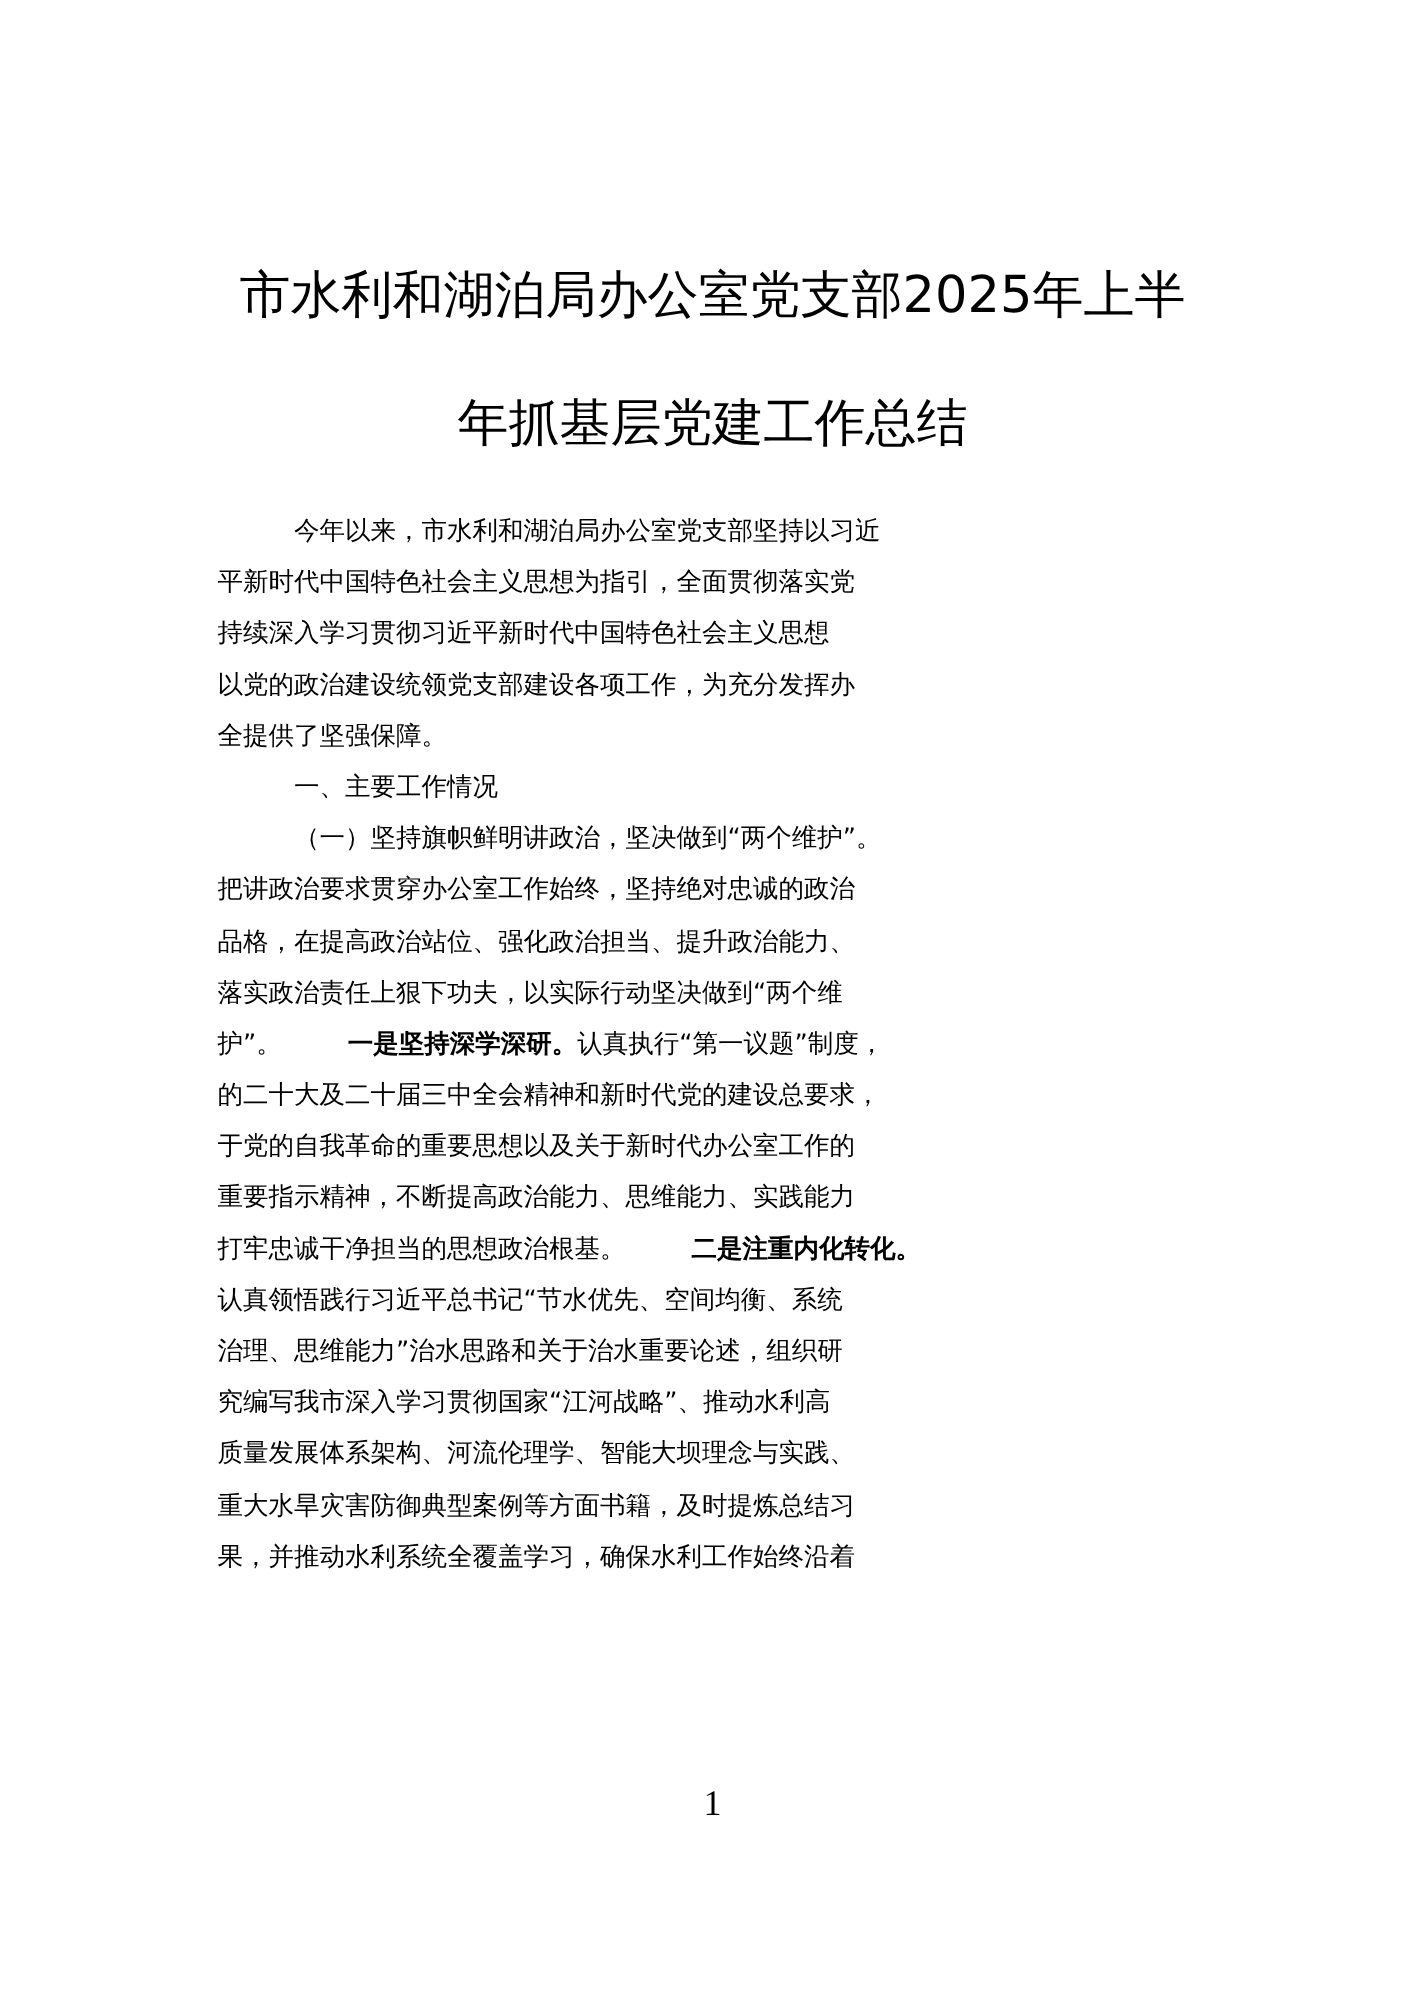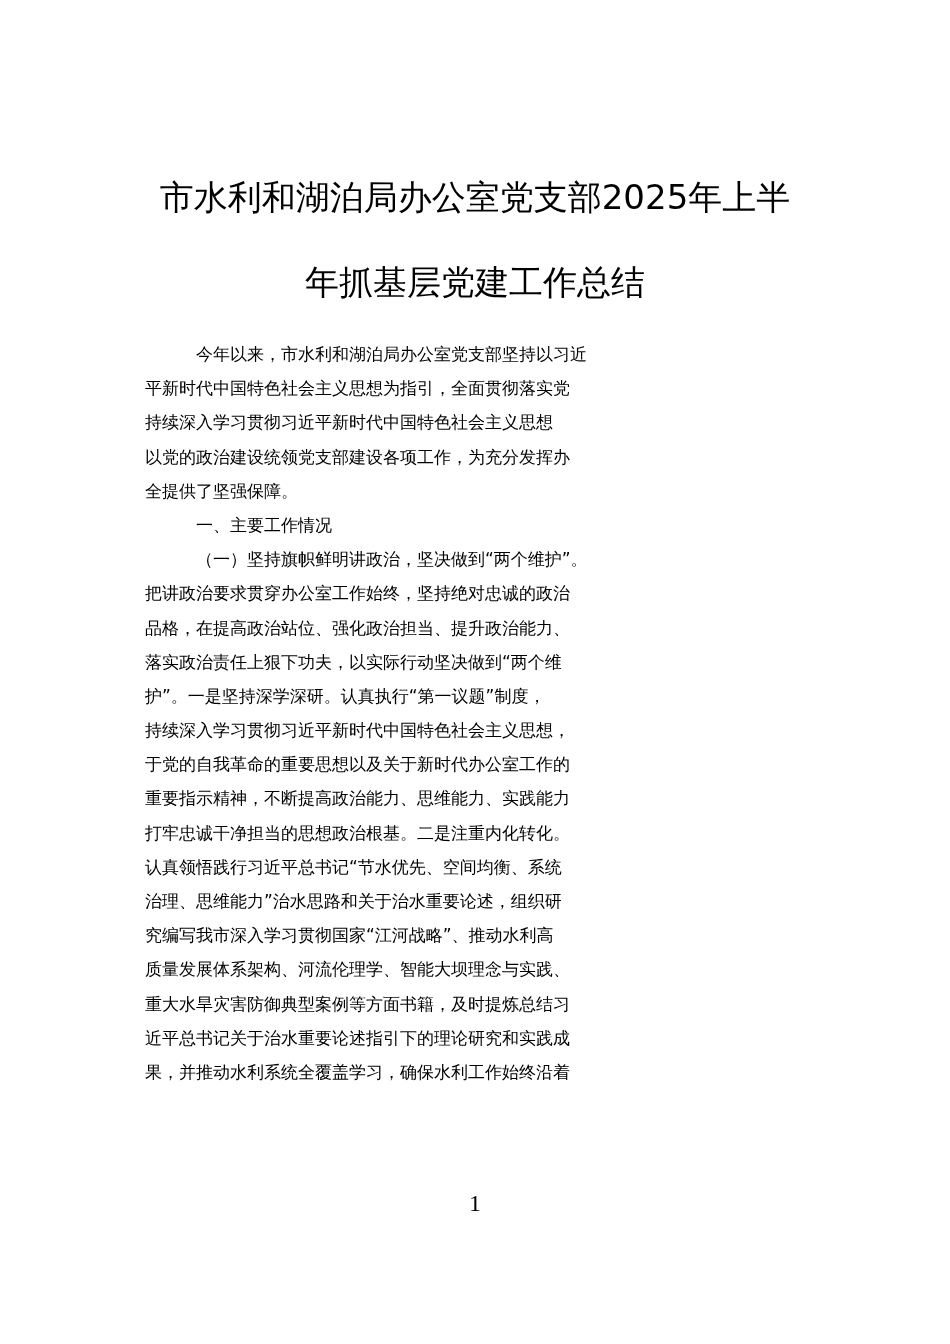--- a/index.html
+++ b/index.html
@@ -40,21 +40,21 @@
       top: 337px;
     }
     .line {
       height: 34.2px;
       line-height: 34px;
       font-size: 17px;
       white-space: nowrap;
       overflow: visible;
     }
     .indent { padding-left: 51px; }
-    .bold { font-weight: normal; }
+    .bold { font-weight: bold; margin-left: 44px; }
     .page-number {
       position: absolute;
       top: 1190px;
       left: 0;
       width: 950px;
       text-align: center;
       font-family: "Liberation Serif", "DejaVu Serif", serif;
       font-size: 24px;
     }
   </style>
@@ -70,27 +70,26 @@
       <div class="line"><span>平新时代中国特色社会主义思想为指引，全面贯彻落实党</span></div>
       <div class="line"><span>持续深入学习贯彻习近平新时代中国特色社会主义思想</span></div>
       <div class="line"><span>以党的政治建设统领党支部建设各项工作，为充分发挥办</span></div>
       <div class="line"><span>全提供了坚强保障。</span></div>
       <div class="line indent"><span>一、主要工作情况</span></div>
       <div class="line indent"><span>（一）坚持旗帜鲜明讲政治，坚决做到“两个维护”。</span></div>
       <div class="line"><span>把讲政治要求贯穿办公室工作始终，坚持绝对忠诚的政治</span></div>
       <div class="line"><span>品格，在提高政治站位、强化政治担当、提升政治能力、</span></div>
       <div class="line"><span>落实政治责任上狠下功夫，以实际行动坚决做到“两个维</span></div>
       <div class="line"><span>护”。</span><span class="bold">一是坚持深学深研。</span><span>认真执行“第一议题”制度，</span></div>
-      <div class="line"><span>持续深入学习贯彻习近平新时代中国特色社会主义思想，</span></div>
+      <div class="line"><span>的二十大及二十届三中全会精神和新时代党的建设总要求，</span></div>
       <div class="line"><span>于党的自我革命的重要思想以及关于新时代办公室工作的</span></div>
       <div class="line"><span>重要指示精神，不断提高政治能力、思维能力、实践能力</span></div>
       <div class="line"><span>打牢忠诚干净担当的思想政治根基。</span><span class="bold">二是注重内化转化。</span></div>
       <div class="line"><span>认真领悟践行习近平总书记“节水优先、空间均衡、系统</span></div>
       <div class="line"><span>治理、思维能力”治水思路和关于治水重要论述，组织研</span></div>
       <div class="line"><span>究编写我市深入学习贯彻国家“江河战略”、推动水利高</span></div>
       <div class="line"><span>质量发展体系架构、河流伦理学、智能大坝理念与实践、</span></div>
       <div class="line"><span>重大水旱灾害防御典型案例等方面书籍，及时提炼总结习</span></div>
-      <div class="line"><span>近平总书记关于治水重要论述指引下的理论研究和实践成</span></div>
       <div class="line"><span>果，并推动水利系统全覆盖学习，确保水利工作始终沿着</span></div>
     </div>
 
   <div class="page-number">1</div>
 </div>
 
 </body></html>

